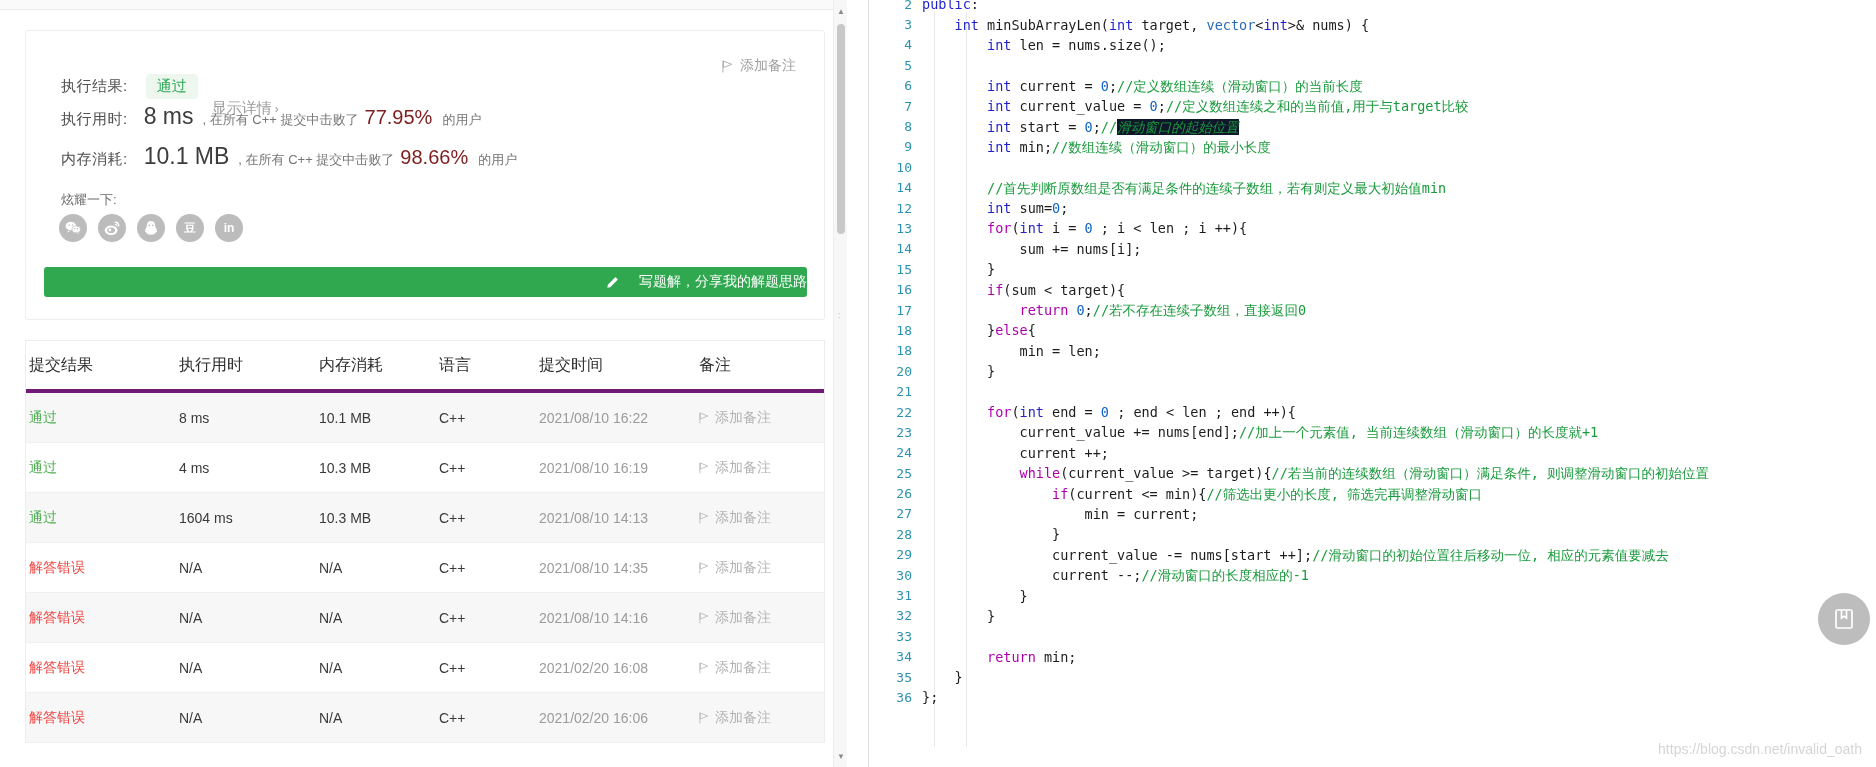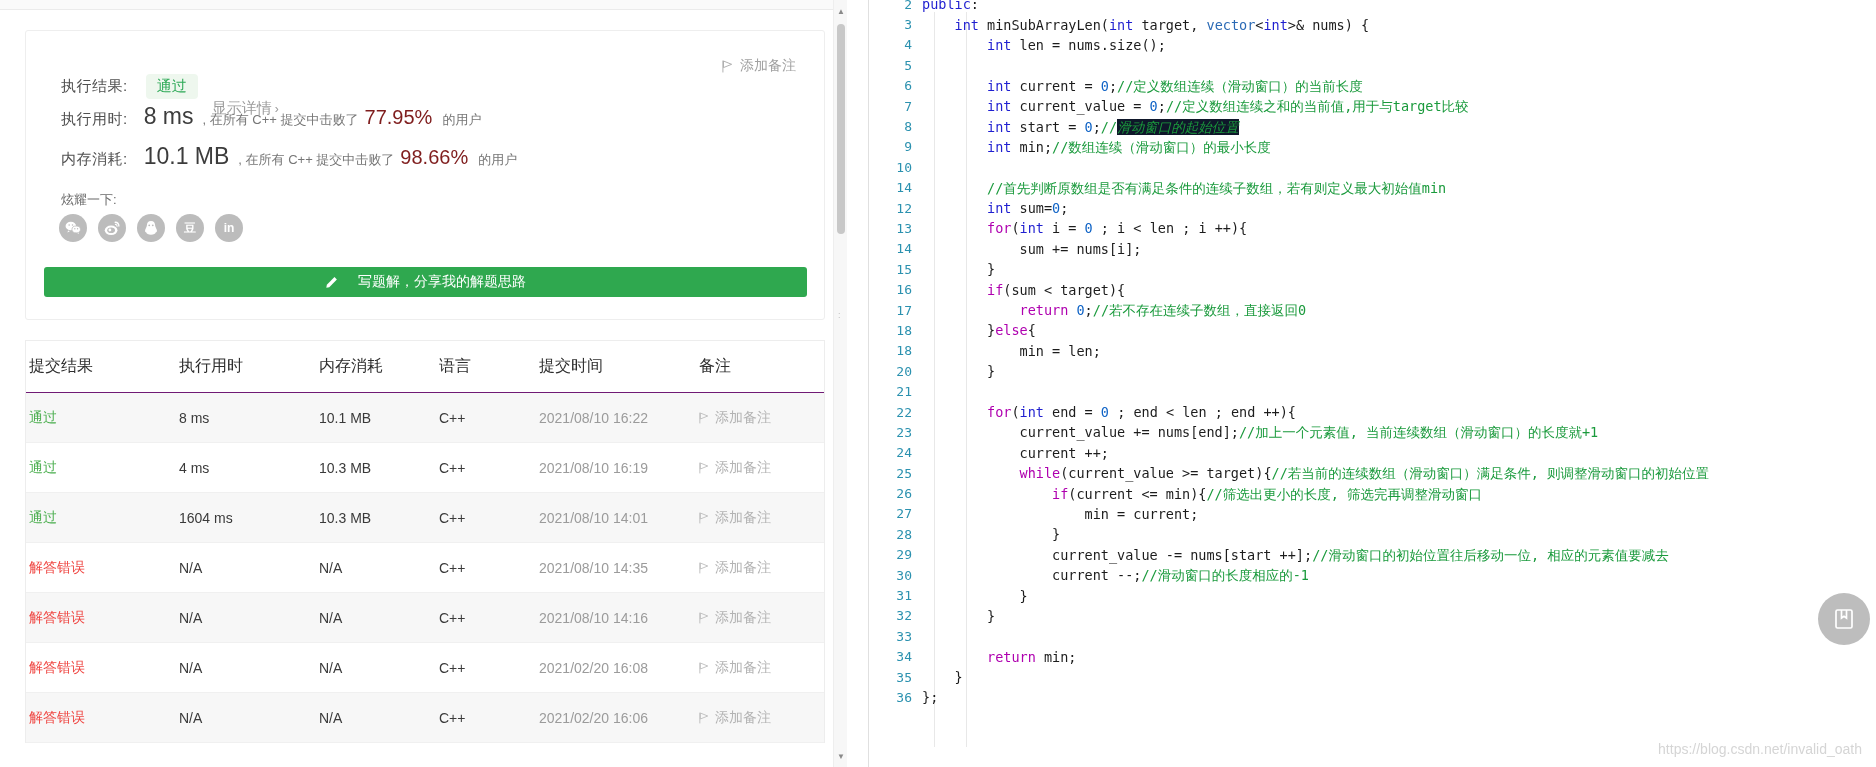--- a/index.html
+++ b/index.html
@@ -87,41 +87,41 @@
     cursor: pointer;
   }
   .share-btn svg { display:block; }
   .share-btn .gl { font-size: 12px; font-weight: 700; line-height: 1; }
 
   .write-btn {
     position: absolute; left: 18px; top: 236px;
     width: 763px; height: 30px;
     background: #2fa84f; color: #fff;
     border-radius: 3px;
-    display: flex; align-items: center; justify-content: center;
+    display: flex; align-items: center; justify-content: flex-end;
     font-size: 14px; cursor: pointer; gap: 20px;
   }
   .pencil { width: 13px; height: 13px; }
 
   
   .sub-table {
     position: absolute; left: 25px; top: 340px;
     width: 800px;
     border: 1px solid #ededed;
     border-bottom: none;
     background: #fff;
   }
   .sub-table .thead, .sub-table .trow {
     display: grid;
     grid-template-columns: 150px 140px 120px 100px 160px 130px;
     align-items: center;
     height: 50px;
   }
   .sub-table .thead {
-    height: 52px; background: #fff; border-bottom: 1px solid #701a75;
+    height: 52px; background: #fff; border-bottom: 4px solid #701a75;
   }
   .sub-table .thead div {
     font-size: 16px; color: #2e2e2e; padding-left: 3px;
   }
   .sub-table .trow { border-bottom: 1px solid #f0f0f0; font-size: 14px; }
   .sub-table .trow.alt { background: #f7f7f7; }
   .sub-table .trow > div { padding-left: 3px; }
   .st-pass { color: #4caf50; }
   .st-fail { color: #ef4743; }
   .c-mid { color: #3a3a3a; }
@@ -333,21 +333,21 @@
                 <path d="M1.6 1 L10.5 4.6 L1.6 8.2 Z" stroke="#b8b8b8" stroke-width="1" fill="none"></path>
               </svg>
               <span>添加备注</span>
             </div>
           </div>
           <div class="trow alt">
             <div class="st-pass">通过</div>
             <div class="c-mid">1604 ms</div>
             <div class="c-mid">10.3 MB</div>
             <div class="c-mid">C++</div>
-            <div class="c-date">2021/08/10 14:01</div>
+            <div class="c-date">2021/08/10 14:13</div>
             <div class="c-note">
               <svg width="10" height="12" viewBox="0 0 12 14">
                 <path d="M1 0.5 L1 13.5" stroke="#b8b8b8" stroke-width="1" fill="none"></path>
                 <path d="M1.6 1 L10.5 4.6 L1.6 8.2 Z" stroke="#b8b8b8" stroke-width="1" fill="none"></path>
               </svg>
               <span>添加备注</span>
             </div>
           </div>
           <div class="trow">
             <div class="st-fail">解答错误</div>

